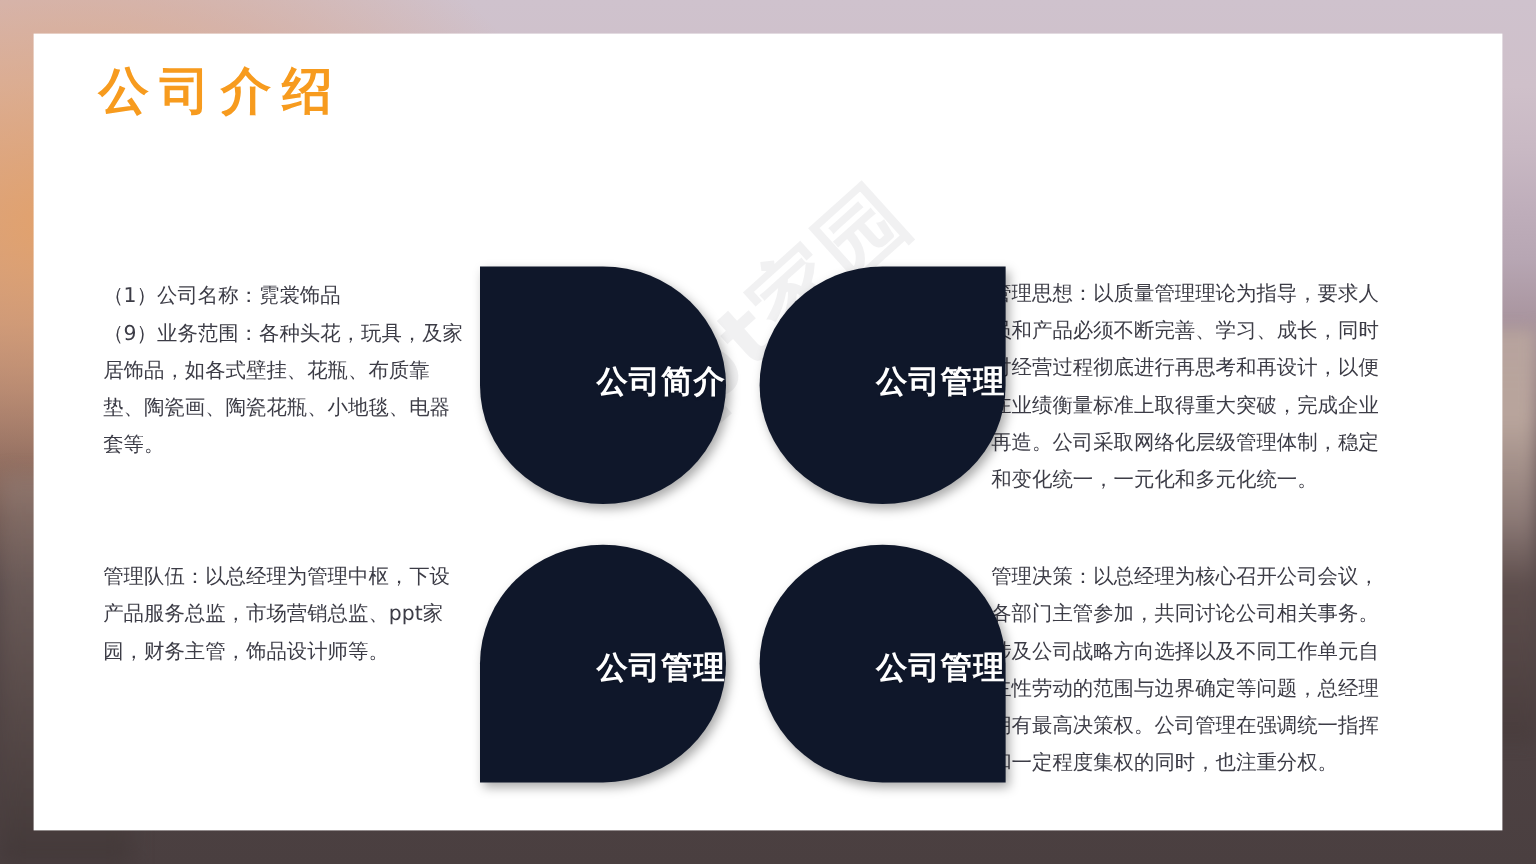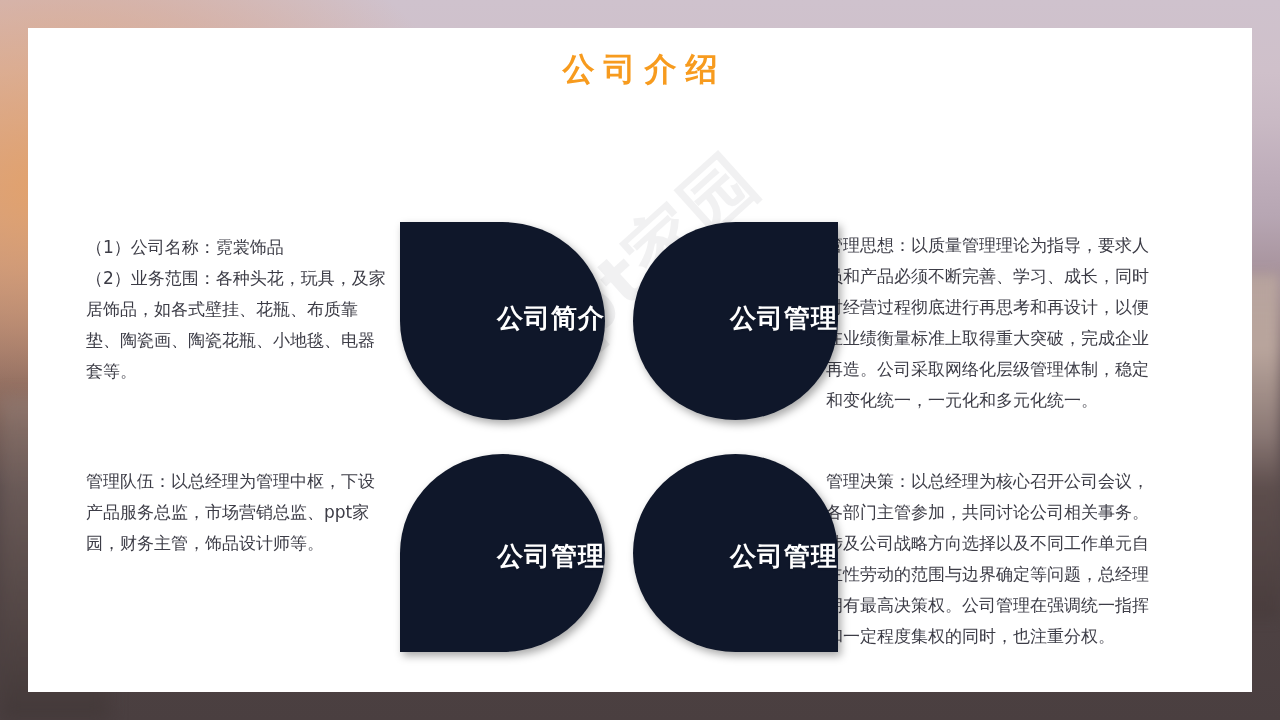--- a/index.html
+++ b/index.html
@@ -74,27 +74,27 @@
     background: #ffffff;
     overflow: hidden;
   }
 
   
   .slide-title {
     position: absolute;
     top: 20px;
     left: 0;
     width: 100%;
-    text-align: center;
-    font-size: 32px;
+    font-size: 42px;
     font-weight: bold;
     letter-spacing: 9px;
     text-indent: 9px;
     color: #F79B1E;
     font-family: "DejaVu Sans", "Liberation Sans", sans-serif;
+    padding-left: 45px;
   }
 
   
   .watermark {
     position: absolute;
     left: 470px;
     top: 300px;
     font-size: 72px;
     font-weight: bold;
     color: rgba(120,120,130,0.10);
@@ -164,21 +164,21 @@
 <div id="slide-background"></div>
 <div id="bg-left-haze"></div>
 
 <div id="content-card">
 
   <div class="slide-title">公司介绍</div>
 
   <div class="watermark">ppt家园</div>
 
   <div class="body-text" id="text-company-info">（1）公司名称：霓裳饰品
-（2）业务范围：各种头花，玩具，及家居饰品，如各式壁挂、花瓶、布质靠垫、陶瓷画、陶瓷花瓶、小地毯、电器套等。</div>
+（9）业务范围：各种头花，玩具，及家居饰品，如各式壁挂、花瓶、布质靠垫、陶瓷画、陶瓷花瓶、小地毯、电器套等。</div>
 
   <div class="body-text" id="text-management-team">管理队伍：以总经理为管理中枢，下设产品服务总监，市场营销总监、ppt家园，财务主管，饰品设计师等。</div>
 
   <div class="body-text" id="text-management-idea">管理思想：以质量管理理论为指导，要求人员和产品必须不断完善、学习、成长，同时对经营过程彻底进行再思考和再设计，以便在业绩衡量标准上取得重大突破，完成企业再造。公司采取网络化层级管理体制，稳定和变化统一，一元化和多元化统一。</div>
 
   <div class="body-text" id="text-management-decision">管理决策：以总经理为核心召开公司会议，各部门主管参加，共同讨论公司相关事务。涉及公司战略方向选择以及不同工作单元自主性劳动的范围与边界确定等问题，总经理拥有最高决策权。公司管理在强调统一指挥和一定程度集权的同时，也注重分权。</div>
 
   <div id="petal-grid">
 
     <div class="petal" id="petal-top-left">

